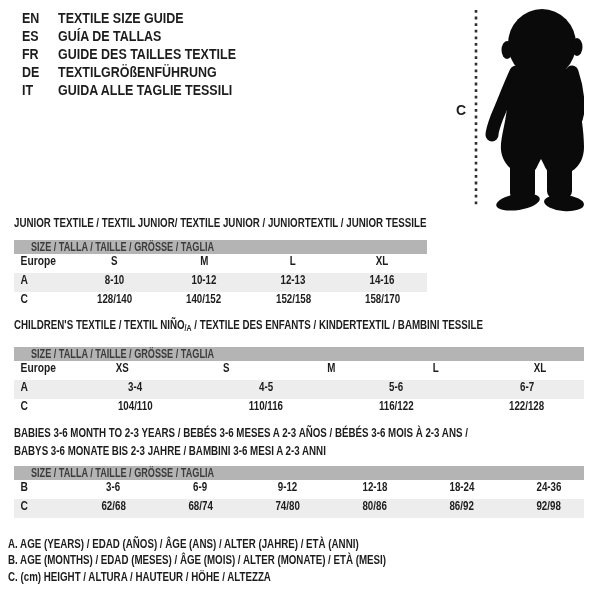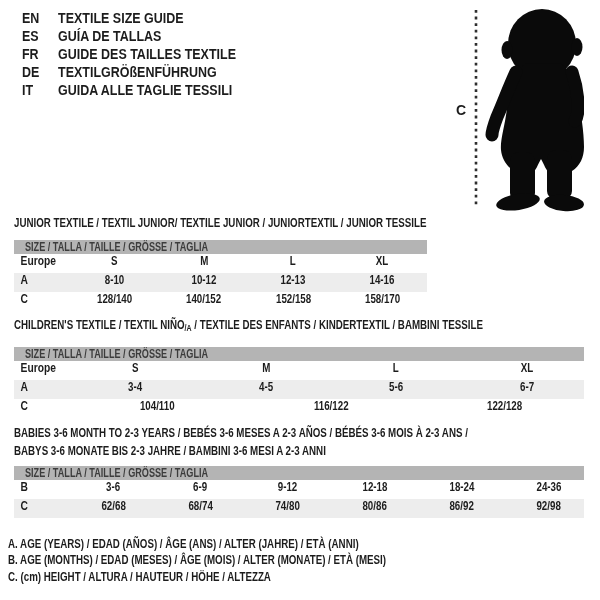--- a/index.html
+++ b/index.html
@@ -22,21 +22,21 @@
                 font-size:14px; font-weight:700; }
 
   
   .shead { position:absolute; left:14px; font-size:12.5px; font-weight:700; line-height:14px;
            transform:scaleX(.78); transform-origin:0 0; white-space:nowrap; }
   .shead .hline { height:18px; line-height:18px; }
   .subtxt { font-size:9px; vertical-align:-2px; }
 
   
   .tbl   { position:absolute; left:14px; }
-  .thead { height:14px; background:var(--header_bar,#b4b4b4); display:flex; align-items:center; padding-left:11px; }
+  .thead { height:14px; background:var(--header_bar,#b4b4b4); display:flex; align-items:center; padding-left:17px; }
   .thead-label { font-size:12px; font-weight:700; color:var(--bar_text,#3c3c3c);
                  transform:scaleX(.76); transform-origin:0 50%; white-space:nowrap; }
   .trow  { display:flex; height:19px; }
   .trow.alt { background:var(--row_alt,#ededed); }
   .tl    { width:56px; box-sizing:border-box; padding-left:8px; font-size:12.5px; font-weight:700;
            transform:scaleX(.82); transform-origin:0 50%; }
   .td    { flex:1; text-align:center; font-size:12.5px; font-weight:700; }
   .cx    { display:inline-block; transform:scaleX(.78); white-space:nowrap; }
 
   
@@ -122,35 +122,37 @@
 
   <div class="shead" style="top:318px">
     <span>CHILDREN'S TEXTILE / TEXTIL NIÑO</span><span class="subtxt">/A</span><span> / TEXTILE DES ENFANTS / KINDERTEXTIL / BAMBINI TESSILE</span>
   </div>
   <div class="tbl" style="top:347px; width:578px">
     <div class="thead">
       <span class="thead-label">SIZE / TALLA / TAILLE / GRÖSSE / TAGLIA</span>
     </div>
     <div class="trow">
       <span class="tl">Europe</span>
+      <span class="td"><span class="cx">XS</span></span>
       <span class="td"><span class="cx">S</span></span>
       <span class="td"><span class="cx">M</span></span>
       <span class="td"><span class="cx">L</span></span>
       <span class="td"><span class="cx">XL</span></span>
     </div>
     <div class="trow alt">
       <span class="tl">A</span>
       <span class="td"><span class="cx">3-4</span></span>
       <span class="td"><span class="cx">4-5</span></span>
       <span class="td"><span class="cx">5-6</span></span>
       <span class="td"><span class="cx">6-7</span></span>
     </div>
     <div class="trow">
       <span class="tl">C</span>
       <span class="td"><span class="cx">104/110</span></span>
+      <span class="td"><span class="cx">110/116</span></span>
       <span class="td"><span class="cx">116/122</span></span>
       <span class="td"><span class="cx">122/128</span></span>
     </div>
   </div>
 
   <div class="shead" style="top:424px">
     <div class="hline">BABIES 3-6 MONTH TO 2-3 YEARS / BEBÉS 3-6 MESES A 2-3 AÑOS / BÉBÉS 3-6 MOIS À 2-3 ANS /</div>
     <div class="hline">BABYS 3-6 MONATE BIS 2-3 JAHRE / BAMBINI 3-6 MESI A 2-3 ANNI</div>
   </div>
   <div class="tbl" style="top:466px; width:578px">

